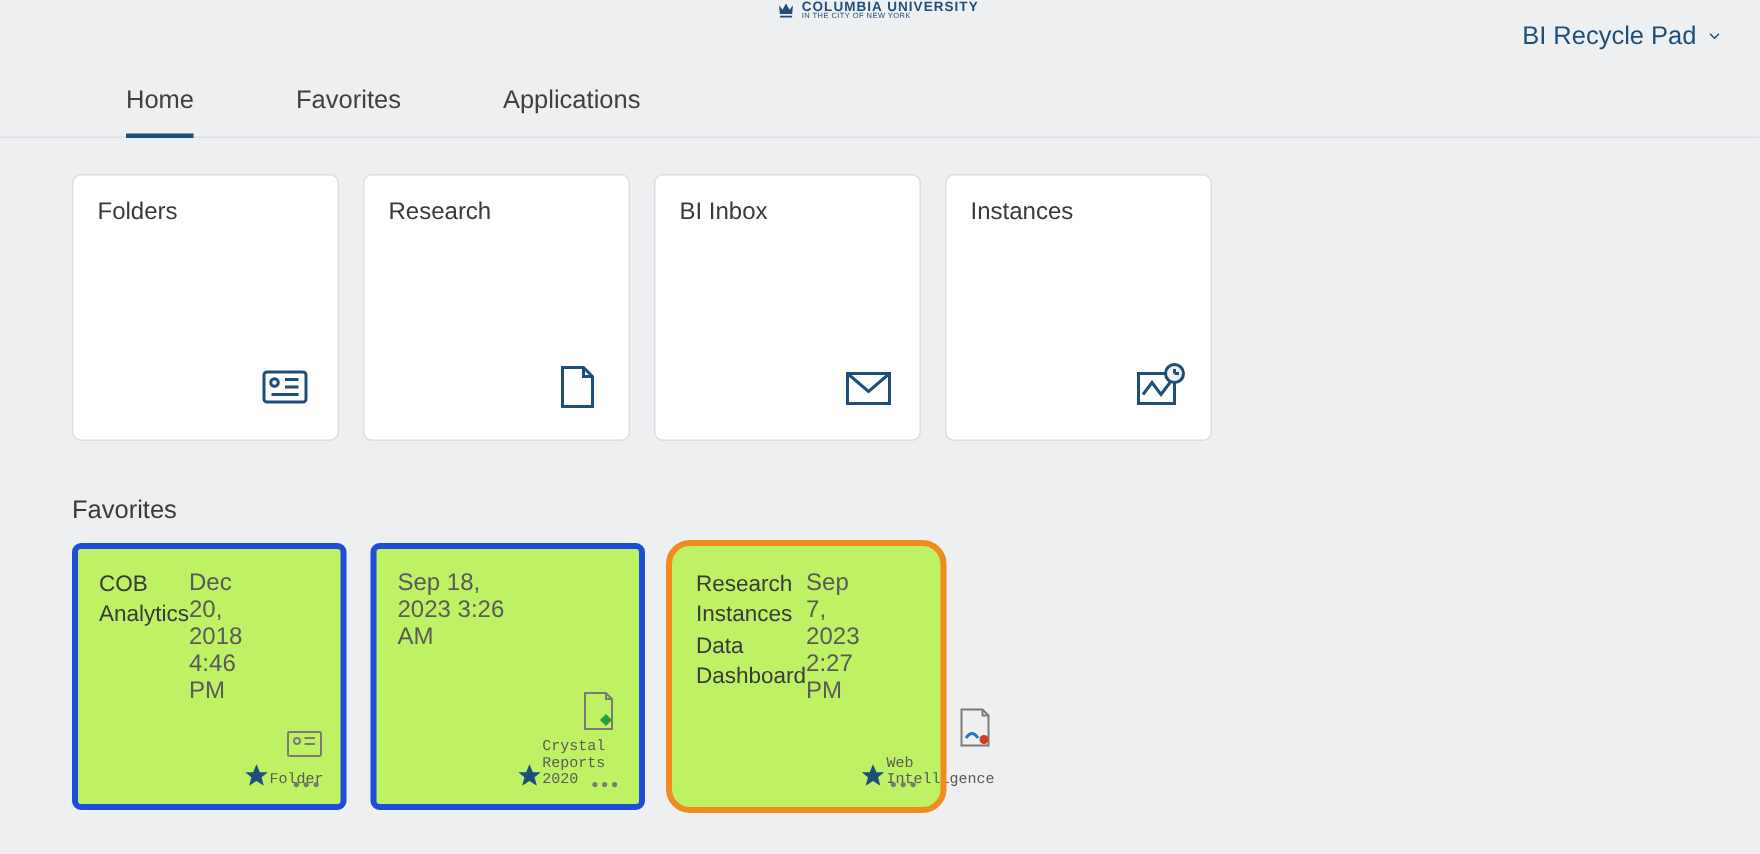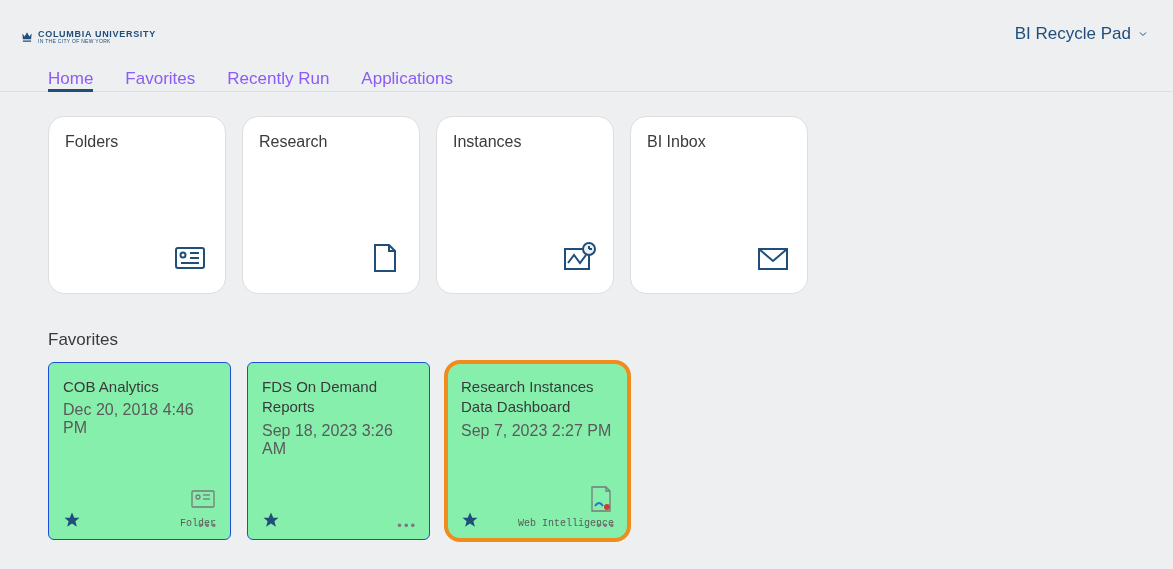--- a/index.html
+++ b/index.html
@@ -6,22 +6,23 @@
   html, body { width: 1173px; height: 569px; overflow: hidden; }
   body {
     background: #edeff0;
     font-family: -apple-system, BlinkMacSystemFont, "Segoe UI", Arial, sans-serif;
     color: #32363a;
   }
 
   .top-bar {
     height: 44px;
     display: flex;
-    align-items: flex-end;
+    align-items: center;
     padding: 0 24px 0 20px;
+    flex-direction: column;
   }
   .logo-wrap {
     display: flex;
     align-items: center;
     gap: 4px;
     color: #1f4e7a;
   }
   .crown {
     width: 14px; height: 14px;
     display: inline-block;
@@ -45,41 +46,42 @@
 
   .tab-bar {
     height: 48px;
     display: flex;
     align-items: flex-end;
     gap: 32px;
     padding: 0 0 0 48px;
     border-bottom: 1px solid #dcdee1;
   }
   .tab {
-    padding-bottom: 0;
+    padding-bottom: 12px;
     font-size: 17px;
-    color: #8b5cf6;
+    color: #404040;
     cursor: pointer;
     border-bottom: 3px solid transparent;
     margin-bottom: -1px;
+    margin-left: 36px;
   }
   .tab.active {
     border-bottom-color: #1f4e7a;
     font-weight: 500;
   }
 
   .tile-row {
     display: flex;
     gap: 16px;
     padding: 24px 28px 0 48px;
   }
   .tile {
     background: #fff;
     border: 1px solid #dcdee1;
-    border-radius: 16px;
+    border-radius: 6px;
     width: 178px;
     height: 178px;
     padding: 16px;
     display: flex;
     flex-direction: column;
     cursor: pointer;
     color: #3a3a3a;
   }
   .tile-label {
     font-size: 16px;
@@ -101,28 +103,28 @@
     font-size: 17px;
     color: #3a3a3a;
   }
 
   .fav-row {
     display: flex;
     gap: 16px;
     padding: 0 0 28px 48px;
   }
   .fav-card {
-    background: #86efac;
-    border: 1px solid #1d4ed8;
+    background: #bef264;
+    border: 4px solid #1d4ed8;
     border-radius: 6px;
     width: 183px;
     height: 178px;
     padding: 14px 14px 10px 14px;
     display: flex;
-    flex-direction: column;
+    flex-direction: row;
     cursor: pointer;
     position: relative;
   }
   .fav-card.highlight {
     outline: 4px solid #f08b1d;
     outline-offset: -2px;
     border-radius: 14px;
     border-color: transparent;
   }
   .fav-title {
@@ -201,21 +203,20 @@
       <svg viewBox="0 0 24 24" fill="none" stroke="#1f4e7a" stroke-width="2">
           <polyline points="6 9 12 15 18 9"></polyline>
         </svg>
     </span>
   </div>
 </div>
 
 <div class="tab-bar" id="tab-bar">
     <div class="tab active"><span>Home</span></div>
     <div class="tab"><span>Favorites</span></div>
-    <div class="tab"><span>Recently Run</span></div>
     <div class="tab"><span>Applications</span></div>
   </div>
 
 <div class="tile-row" id="tile-row">
     <div class="tile">
       <div class="tile-label">Folders</div>
       <div class="tile-icon-slot">
         <svg width="36" height="36" viewBox="0 0 36 36">
           <use href="#folder-card-icon"></use>
         </svg>
@@ -223,32 +224,32 @@
     </div>
     <div class="tile">
       <div class="tile-label">Research</div>
       <div class="tile-icon-slot">
         <svg width="36" height="36" viewBox="0 0 36 36">
           <use href="#page-icon"></use>
         </svg>
       </div>
     </div>
     <div class="tile">
+      <div class="tile-label">BI Inbox</div>
+      <div class="tile-icon-slot">
+        <svg width="36" height="36" viewBox="0 0 36 36">
+          <use href="#envelope-icon"></use>
+        </svg>
+      </div>
+    </div>
+    <div class="tile">
       <div class="tile-label">Instances</div>
       <div class="tile-icon-slot">
         <svg width="36" height="36" viewBox="0 0 36 36">
           <use href="#instances-icon"></use>
-        </svg>
-      </div>
-    </div>
-    <div class="tile">
-      <div class="tile-label">BI Inbox</div>
-      <div class="tile-icon-slot">
-        <svg width="36" height="36" viewBox="0 0 36 36">
-          <use href="#envelope-icon"></use>
         </svg>
       </div>
     </div>
   </div>
 
 <div class="section-title">Favorites</div>
 <div class="fav-row" id="fav-row">
     <div class="fav-card">
       <div class="fav-title">COB Analytics</div>
       <div class="fav-date">Dec 20, 2018 4:46 PM</div>
@@ -265,29 +266,36 @@
             <svg width="26" height="30" viewBox="0 0 26 28">
               <use href="#folder-mini-icon"></use>
             </svg>
           </span>
           <span class="fav-type-text">Folder</span>
         </div>
       </div>
       <div class="fav-more">•••</div>
     </div>
     <div class="fav-card">
-      <div class="fav-title">FDS On Demand Reports</div>
       <div class="fav-date">Sep 18, 2023 3:26 AM</div>
       <div class="fav-bottom">
         <div class="fav-star-wrap">
           <span class="fav-star">
             <svg width="18" height="18" viewBox="0 0 24 24">
               <use href="#star-icon"></use>
             </svg>
           </span>
+        </div>
+        <div class="fav-type-col">
+          <span class="fav-type-icon">
+            <svg width="26" height="30" viewBox="0 0 26 28">
+              <use href="#crystal-icon"></use>
+            </svg>
+          </span>
+          <span class="fav-type-text">Crystal Reports 2020</span>
         </div>
       </div>
       <div class="fav-more">•••</div>
     </div>
     <div class="fav-card highlight">
       <div class="fav-title">Research Instances Data Dashboard</div>
       <div class="fav-date">Sep 7, 2023 2:27 PM</div>
       <div class="fav-bottom">
         <div class="fav-star-wrap">
           <span class="fav-star">

